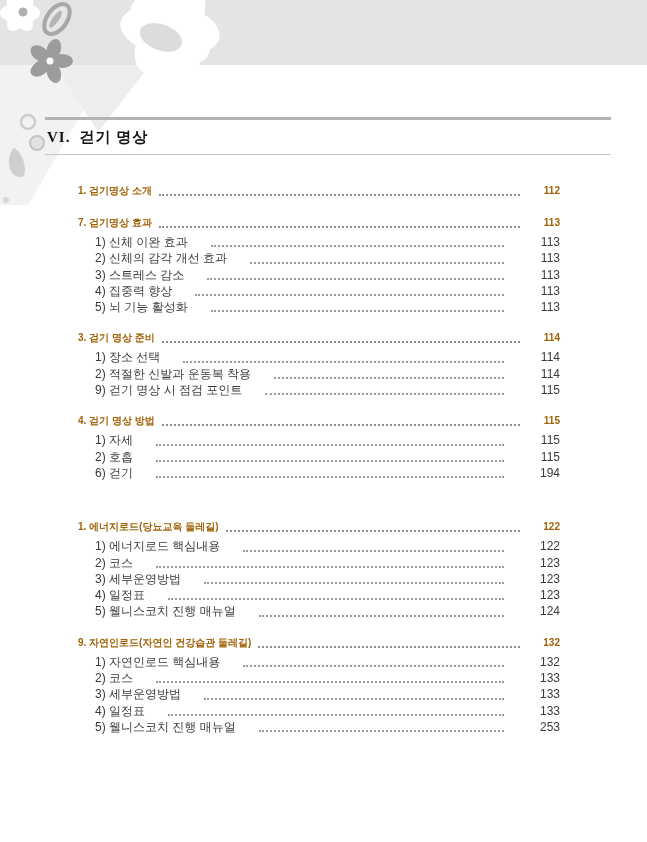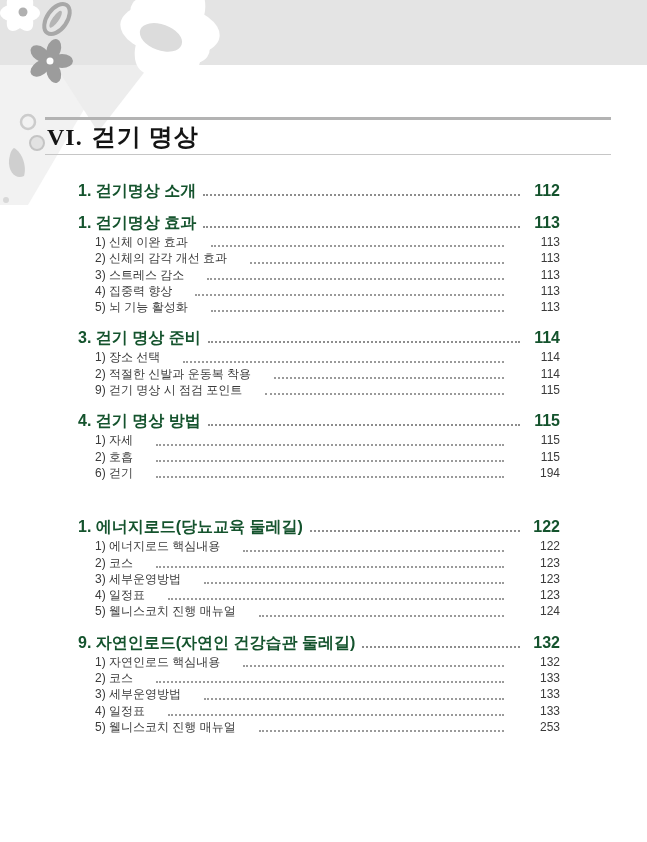--- a/index.html
+++ b/index.html
@@ -12,31 +12,31 @@
   .decor{position:absolute;top:0;left:0;z-index:0;}
   
   .content{position:absolute;left:45px;top:117px;width:566px;z-index:1;}
   .sec-title{
     border-top:3px solid #b3b3b3;
     border-bottom:1px solid #c6c6c6;
     padding:4px 2px 3px 2px;
   }
   .sec-title .t{
     font-family:"Liberation Serif","DejaVu Serif",serif;
-    font-weight:bold;font-size:24px;line-height:27px;color:#141414;
+    font-weight:bold;font-size:15px;line-height:27px;color:#141414;
     letter-spacing:1px;
   }
   .sec-title .numeral{margin-right:9px;}
   .section-vii{margin-top:36px;}
   .entries{margin-top:26px;width:515px;}
   .group{margin-top:13px;}
   .group:first-child{margin-top:0;}
   .row{display:flex;align-items:flex-end;}
   .row.main{
-    font-size:16px;font-weight:bold;color:#14532d;
+    font-size:10px;font-weight:bold;color:#a16207;
     padding-left:33px;line-height:19px;margin-bottom:2px;
   }
   .row.sub{
     font-size:12px;font-weight:normal;color:#3a3a3a;
     padding-left:50px;line-height:16.3px;gap:16px;
   }
   .lbl{white-space:nowrap;}
   .leader{
     flex:1;border-bottom:2px dotted #8d8d8d;
     margin:0 6px 4px 7px;min-width:20px;
@@ -113,21 +113,21 @@
       <div class="group">
         <div class="row main">
           <span class="lbl">1. 걷기명상 소개</span>
           <span class="leader"></span>
           <span class="pg">112</span>
         </div>
       </div>
 
       <div class="group">
         <div class="row main">
-          <span class="lbl">1. 걷기명상 효과</span>
+          <span class="lbl">7. 걷기명상 효과</span>
           <span class="leader"></span>
           <span class="pg">113</span>
         </div>
         <div class="row sub">
           <span class="lbl">1) 신체 이완 효과</span>
           <span class="leader"></span>
           <span class="pg">113</span>
         </div>
         <div class="row sub">
           <span class="lbl">2) 신체의 감각 개선 효과</span>

